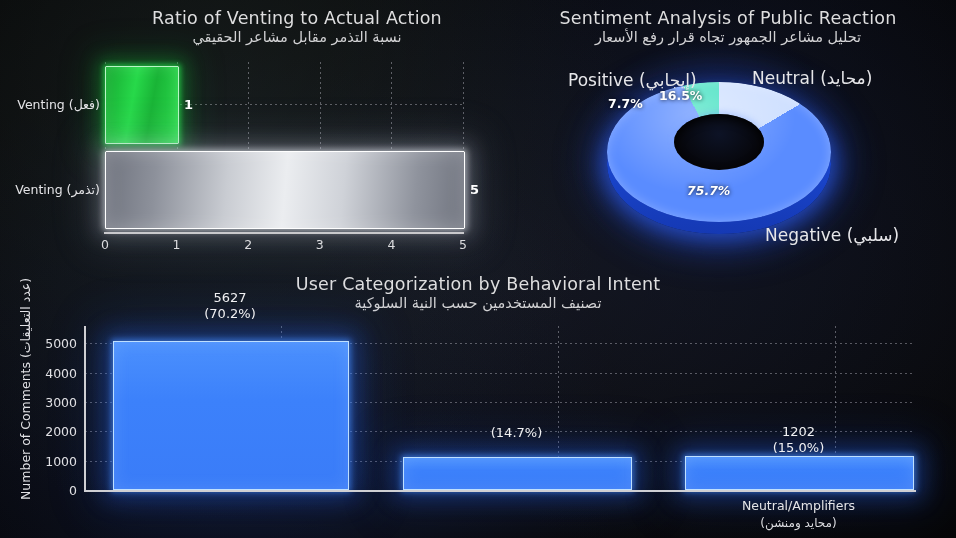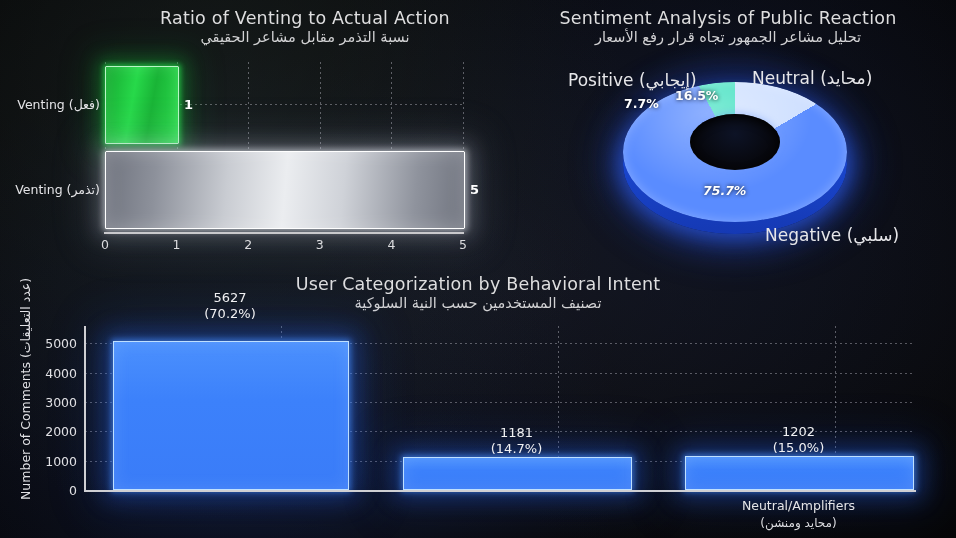--- a/index.html
+++ b/index.html
@@ -18,21 +18,21 @@
       radial-gradient(ellipse at 50% 50%, #151518 0%, #0b0b0d 62%, #060607 100%);
   }
   .panel{position:absolute;}
 
   
   .title-en{font-size:17.5px;color:#dededf;text-align:center;white-space:nowrap;letter-spacing:.2px;}
   .title-ar{font-size:14.5px;color:#d2d2d4;text-align:center;white-space:nowrap;direction:rtl;margin-top:1px;}
 
   
   #panel1{left:0;top:0;width:500px;height:268px;}
-  #p1-title{position:absolute;left:16px;top:8px;width:500px;padding-left:39px;}
+  #p1-title{position:absolute;left:8px;top:8px;width:500px;padding-left:39px;}
   .p1-plot{position:absolute;left:105px;top:62px;width:358px;height:170px;}
   .p1-axis-line{position:absolute;background:#c9c9cc;}
   .vgrid{position:absolute;top:0;bottom:0;width:1px;
     background-image:linear-gradient(to bottom,rgba(200,200,210,.42) 50%,rgba(0,0,0,0) 0%);
     background-size:1px 5px;background-repeat:repeat-y;}
   .hgrid{position:absolute;left:0;right:0;height:1px;
     background-image:linear-gradient(to right,rgba(200,200,210,.40) 50%,rgba(0,0,0,0) 0%);
     background-size:5px 1px;background-repeat:repeat-x;}
   .hbar{position:absolute;border-radius:1px;}
   .hbar.action{
@@ -46,21 +46,21 @@
     box-shadow:0 0 6px 2px rgba(235,238,245,.55),0 0 20px 8px rgba(200,206,220,.26),0 0 40px 18px rgba(160,170,195,.12),inset 0 0 18px rgba(255,255,255,.22);
   }
   .ytick-lbl{position:absolute;right:0;transform:translateY(-50%);font-size:12.5px;color:#e3e3e6;white-space:nowrap;text-align:right;}
   .bar-val{position:absolute;transform:translateY(-50%);font-size:13px;font-weight:bold;color:#ffffff;}
   .xtick{position:absolute;transform:translateX(-50%);font-size:12.5px;color:#dcdcdf;}
   .xaxis-title{position:absolute;width:100%;text-align:center;font-size:12.5px;color:#d6d6d9;white-space:nowrap;}
 
   
   #panel2{left:500px;top:0;width:456px;height:268px;}
   #p2-title{position:absolute;left:0;top:8px;width:456px;}
-  .donut-wrap{position:absolute;left:120px;top:74px;width:230px;height:162px;}
+  .donut-wrap{position:absolute;left:104px;top:74px;width:230px;height:162px;}
   .donut-glow{position:absolute;left:-26px;top:-26px;width:282px;height:214px;border-radius:50%;
     background:radial-gradient(ellipse at 50% 52%, rgba(60,110,255,.40) 0%, rgba(40,80,230,.20) 46%, rgba(0,0,0,0) 72%);
     filter:blur(9px);}
   .donut-side{position:absolute;left:3px;top:20px;width:224px;height:140px;border-radius:50%;
     background:linear-gradient(#1e52e6,#1539b4);
     box-shadow:0 0 18px 6px rgba(45,95,245,.55),0 0 40px 16px rgba(35,80,220,.28);}
   .donut-side-hole{position:absolute;left:70px;top:52px;width:90px;height:56px;border-radius:50%;background:#07070a;}
   .donut-top{position:absolute;left:3px;top:8px;width:224px;height:140px;border-radius:50%;overflow:hidden;}
   .donut-top-inner{position:absolute;inset:0;border-radius:50%;
     background:conic-gradient(from 0deg,
@@ -185,21 +185,20 @@
 
       <div class="vbar" style="left:28px;width:234px;height:147px;"></div>
       <div class="vbar" style="left:318px;width:227px;height:31px;"></div>
       <div class="vbar" style="left:600px;width:227px;height:32px;"></div>
 
       <div class="vbar-val" style="left:28px;width:234px;top:-36px;">
         <div>5627</div>
         <div>(70.2%)</div>
       </div>
       <div class="vbar-val" style="left:318px;width:227px;top:99px;">
-        <div>1181</div>
         <div>(14.7%)</div>
       </div>
       <div class="vbar-val" style="left:600px;width:227px;top:98px;">
         <div>1202</div>
         <div>(15.0%)</div>
       </div>
 
       <div class="axisline" style="left:-1px;top:0;width:1.6px;height:165px;"></div>
       <div class="axisline" style="left:-1px;top:164px;width:832px;height:1.6px;"></div>
 

